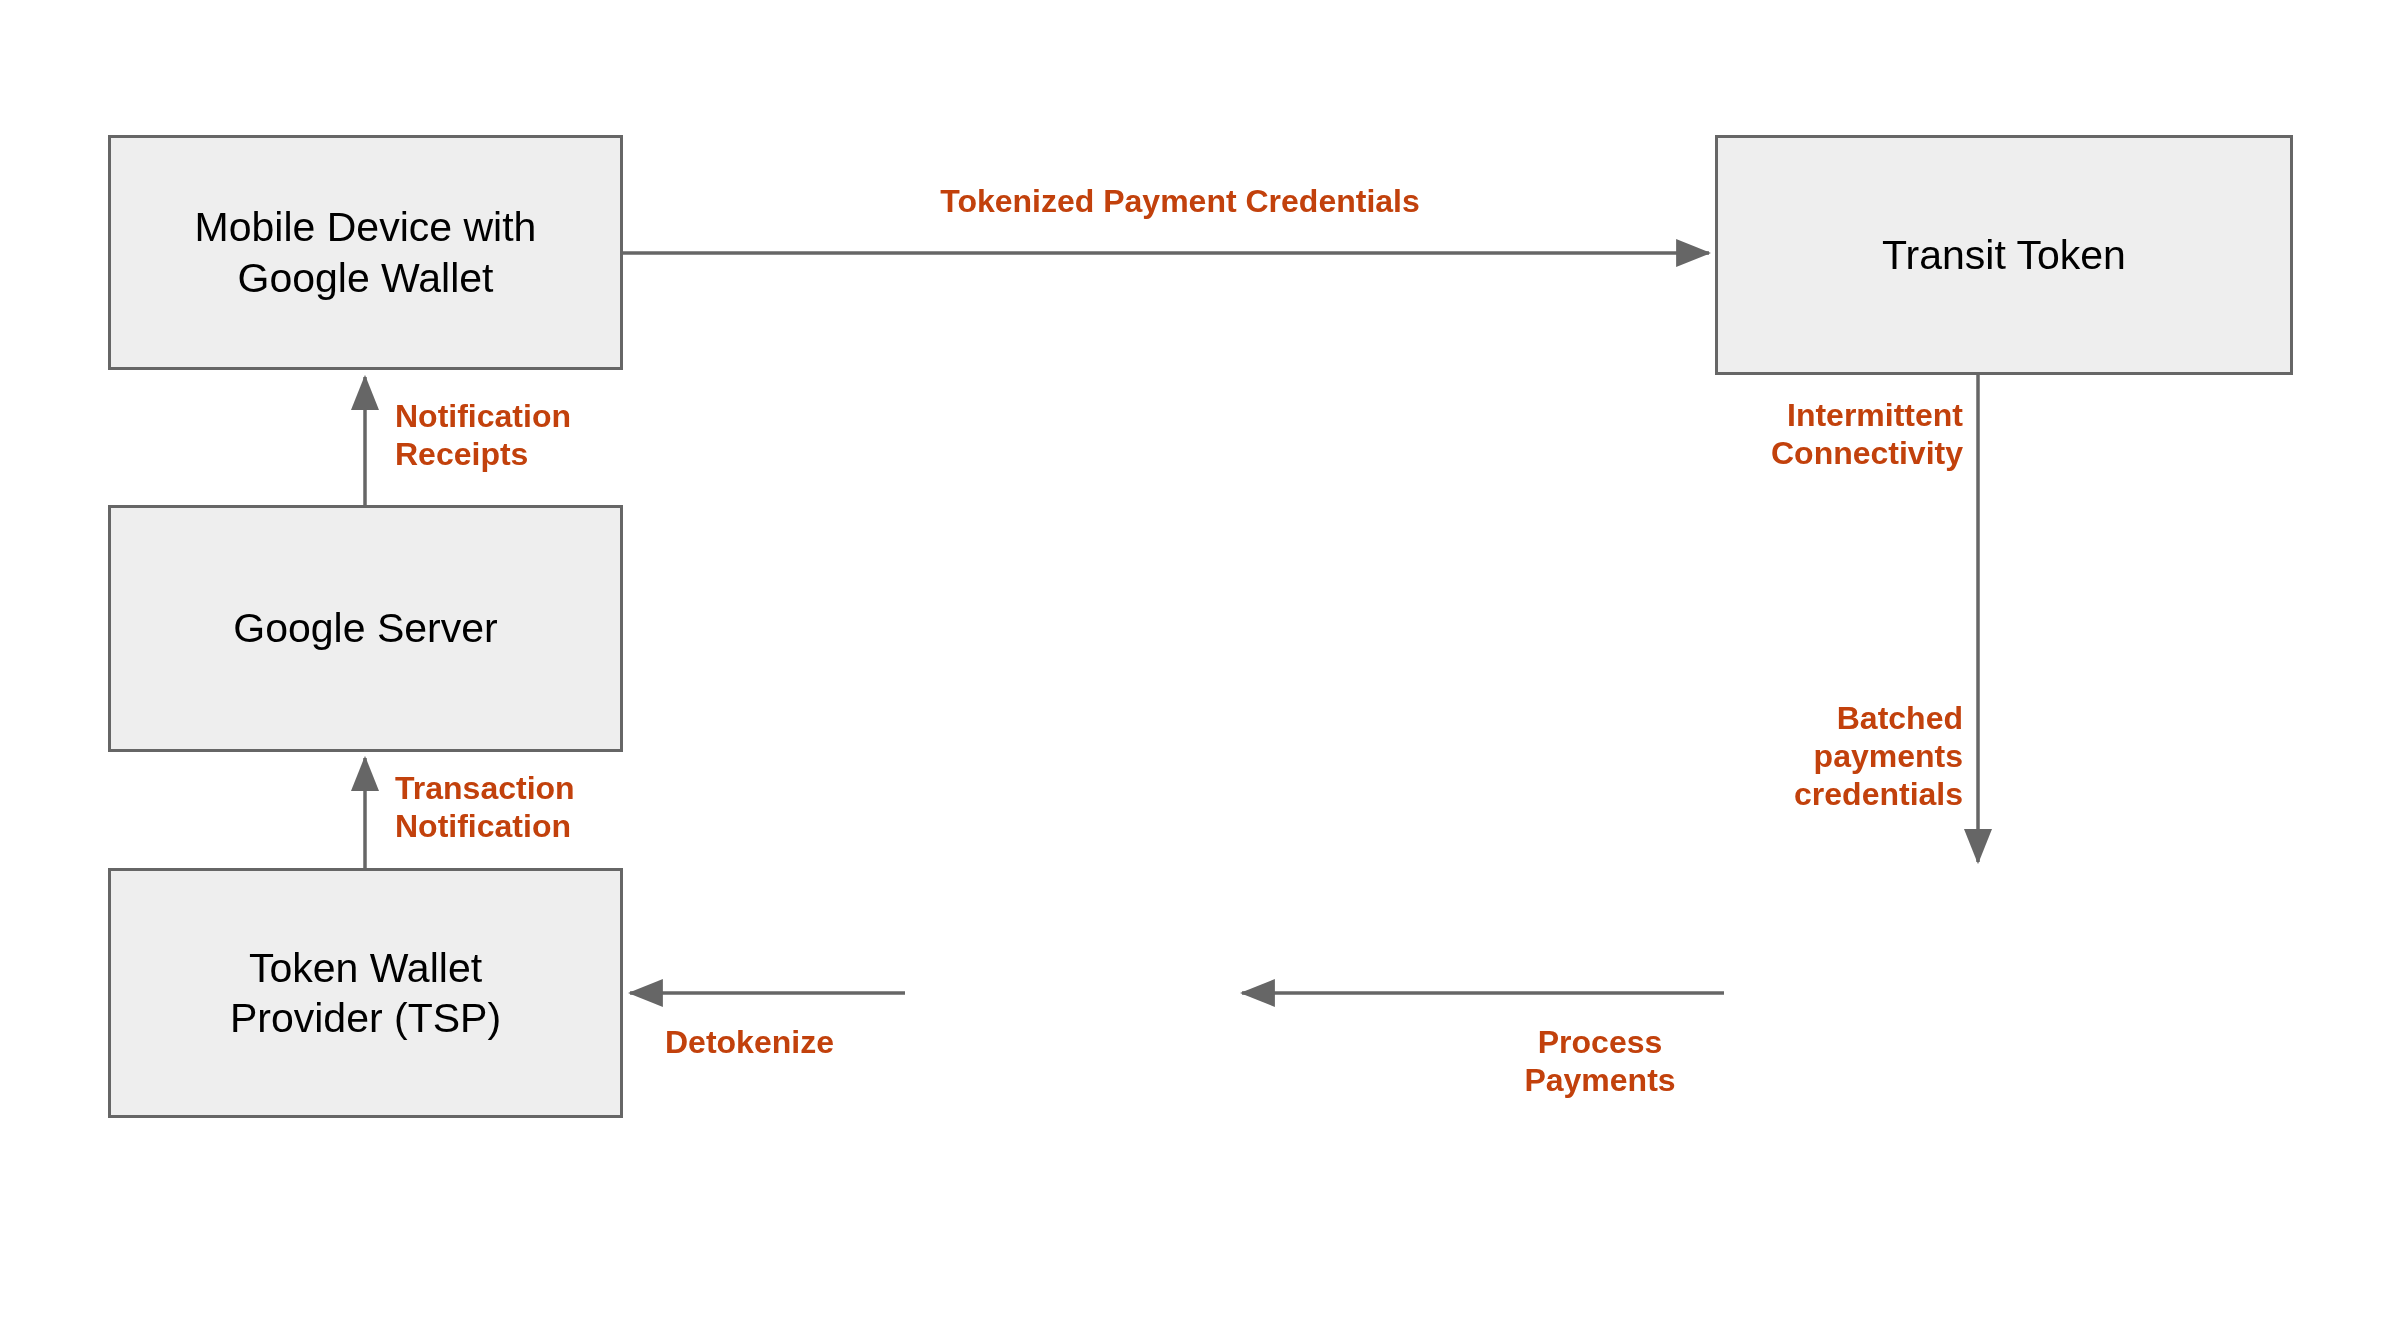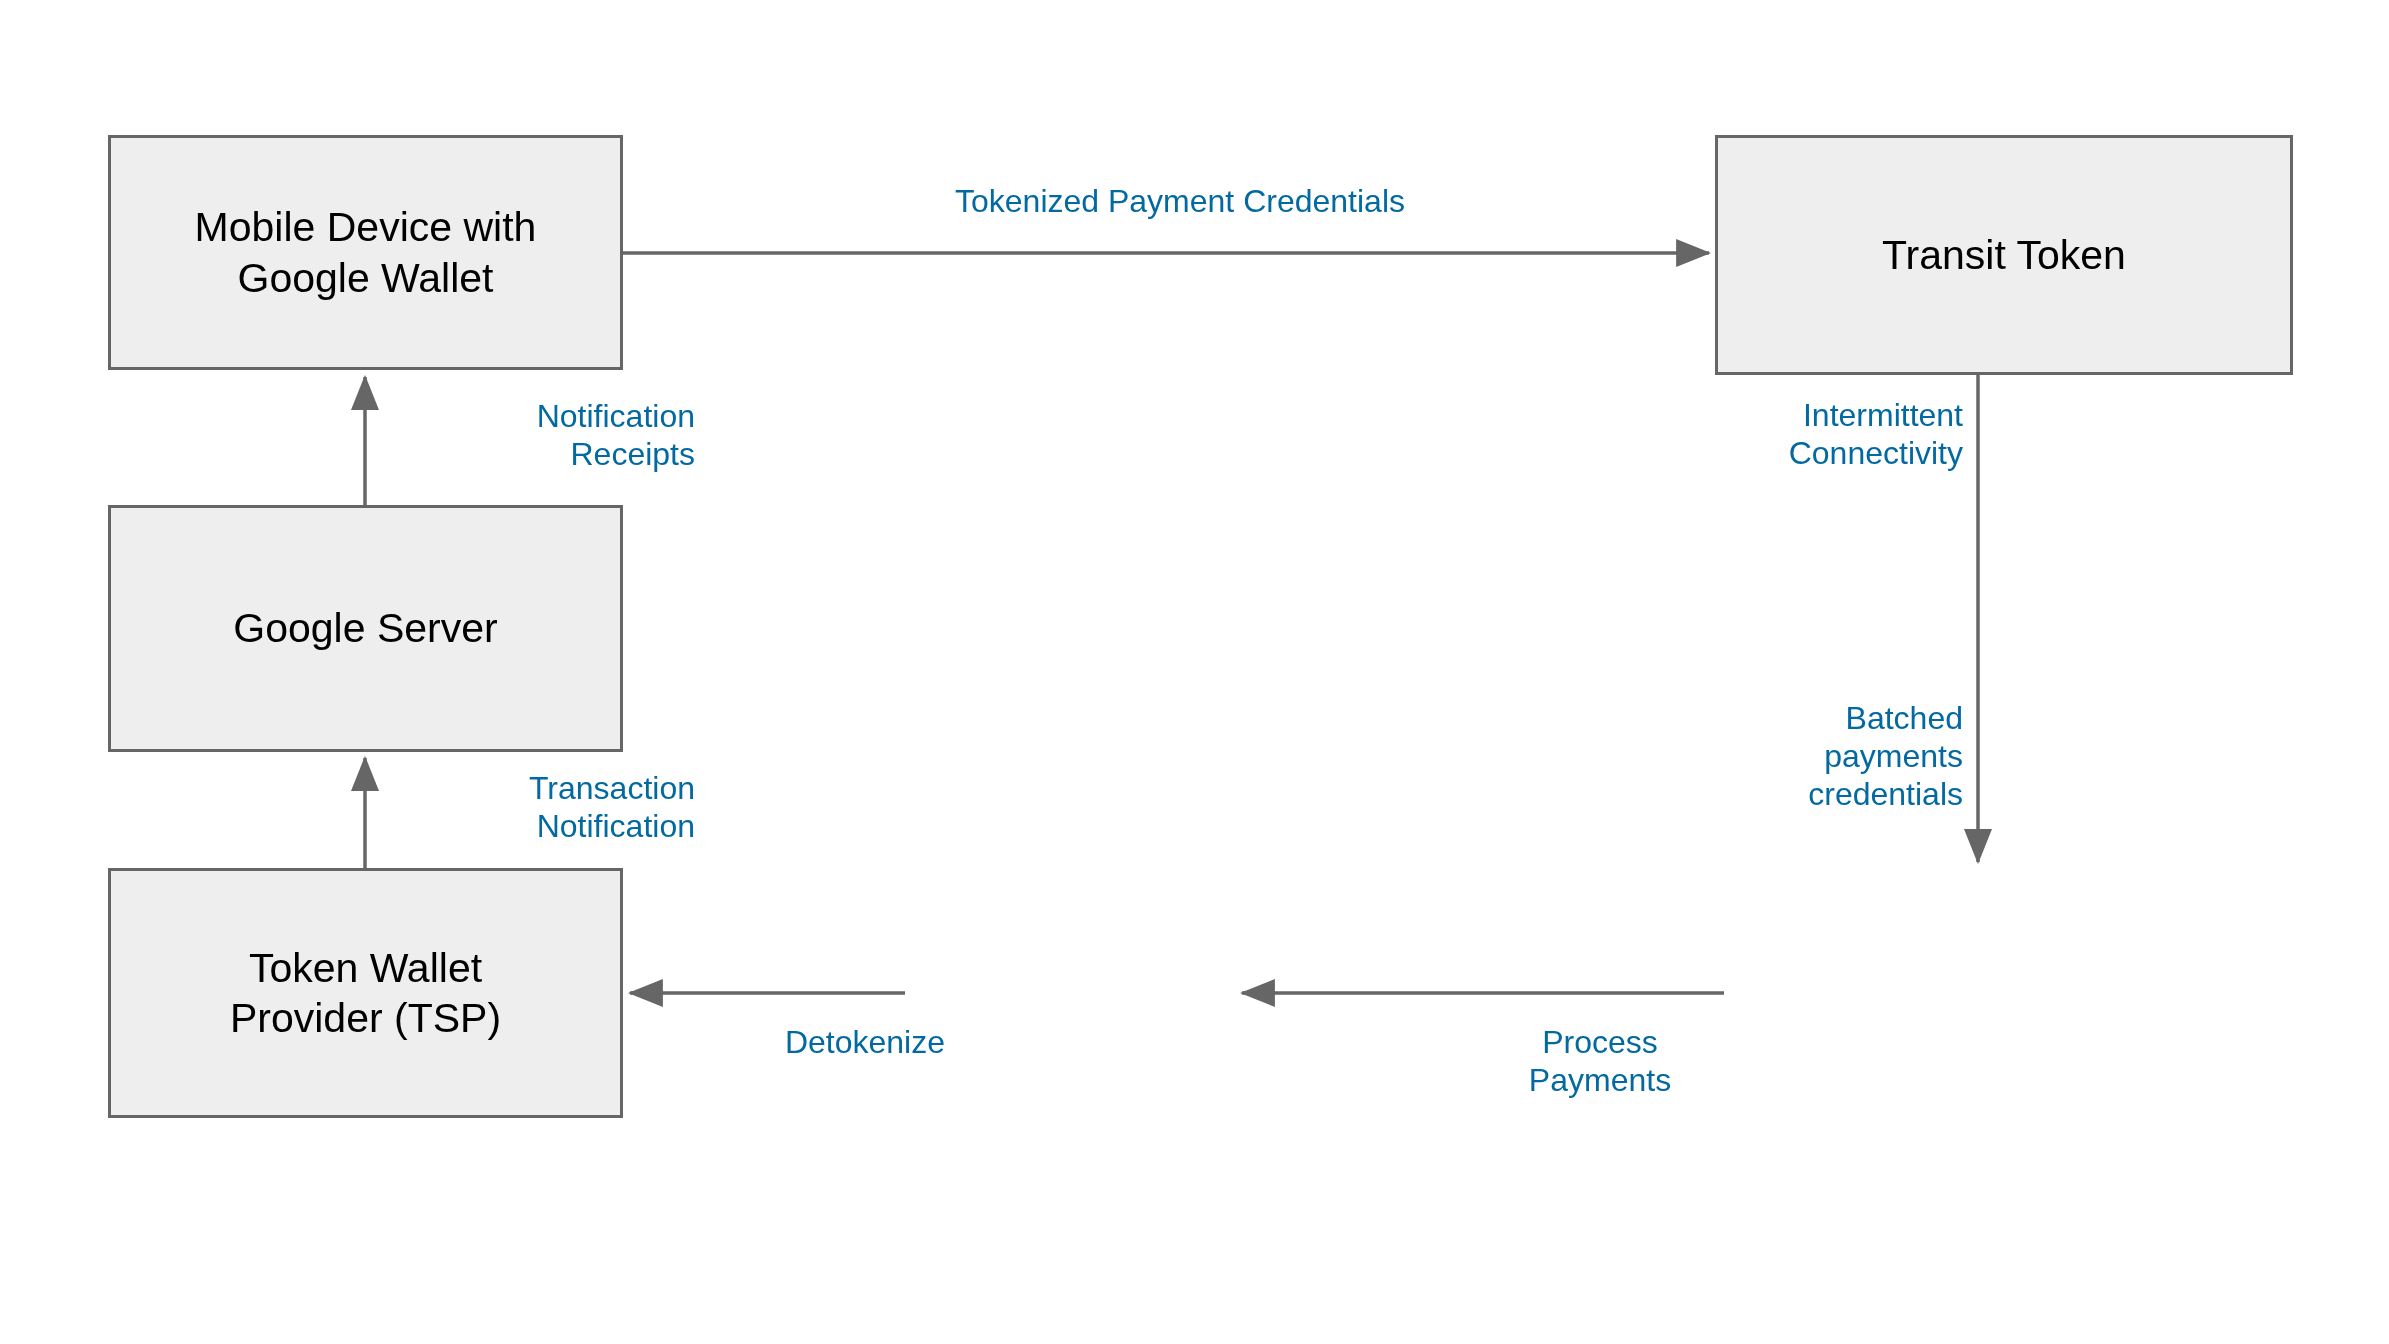--- a/index.html
+++ b/index.html
@@ -39,27 +39,27 @@
     font-size: 41px;
     line-height: 1.22;
     color: #000000;
     font-weight: 400;
     white-space: pre-line;
     padding: 0 10px;
   }
   .edge-label {
     position: absolute;
     font-size: 32px;
-    font-weight: normal;
-    color: #0369a1;
+    font-weight: bold;
+    color: #c2410c;
     line-height: 1.18;
     white-space: pre-line;
   }
   .edge-label.center { text-align: center; }
-  .edge-label.left   { text-align: right; }
+  .edge-label.left   { text-align: left; }
 </style>
 </head>
 <body>
 
 <div id="canvas">
 
   <svg class="wires" viewBox="0 0 2389 1344" xmlns="http://www.w3.org/2000/svg">
     <defs>
       <marker id="arrowhead" markerWidth="10" markerHeight="8" refX="9.4" refY="4" orient="auto" markerUnits="strokeWidth">
         <path d="M0,0 L10,4 L0,8 z" fill="#666666"></path>

